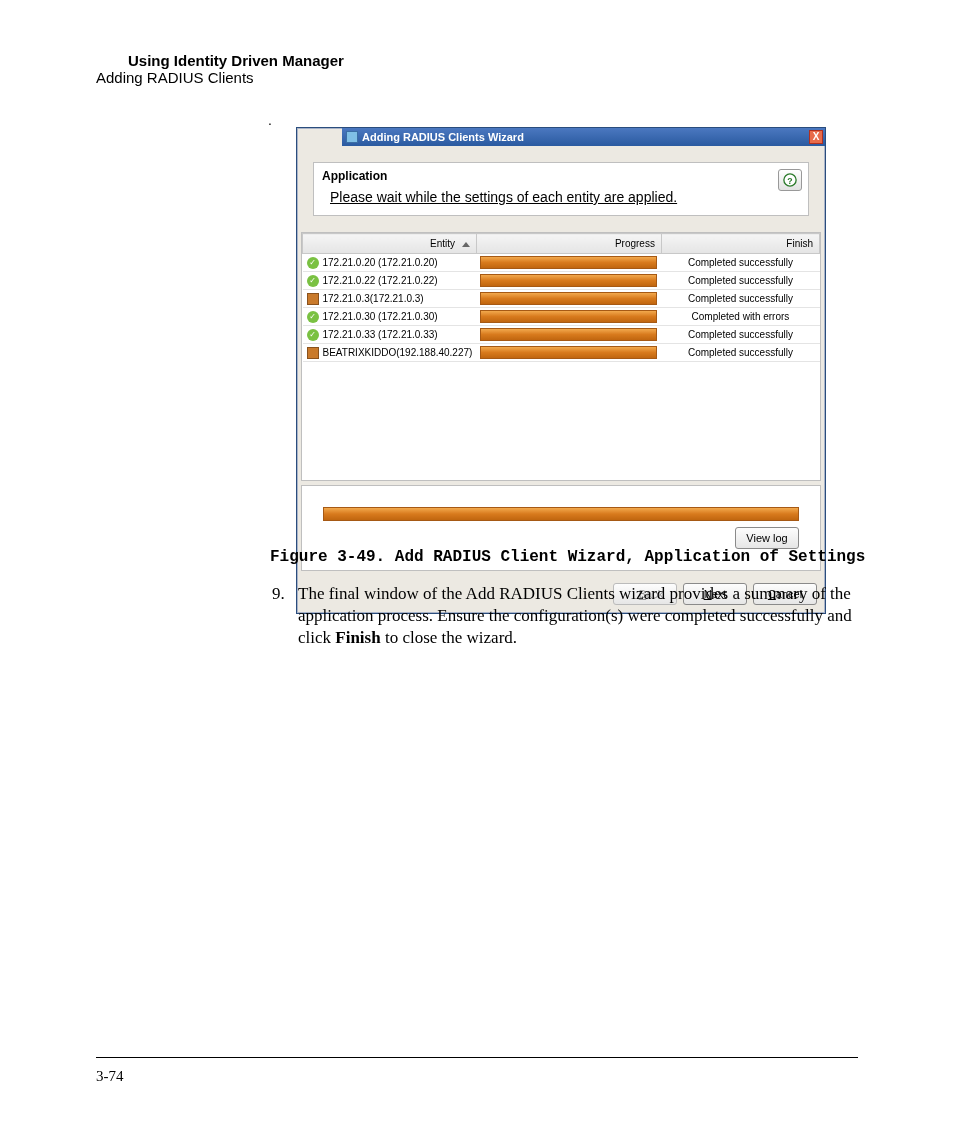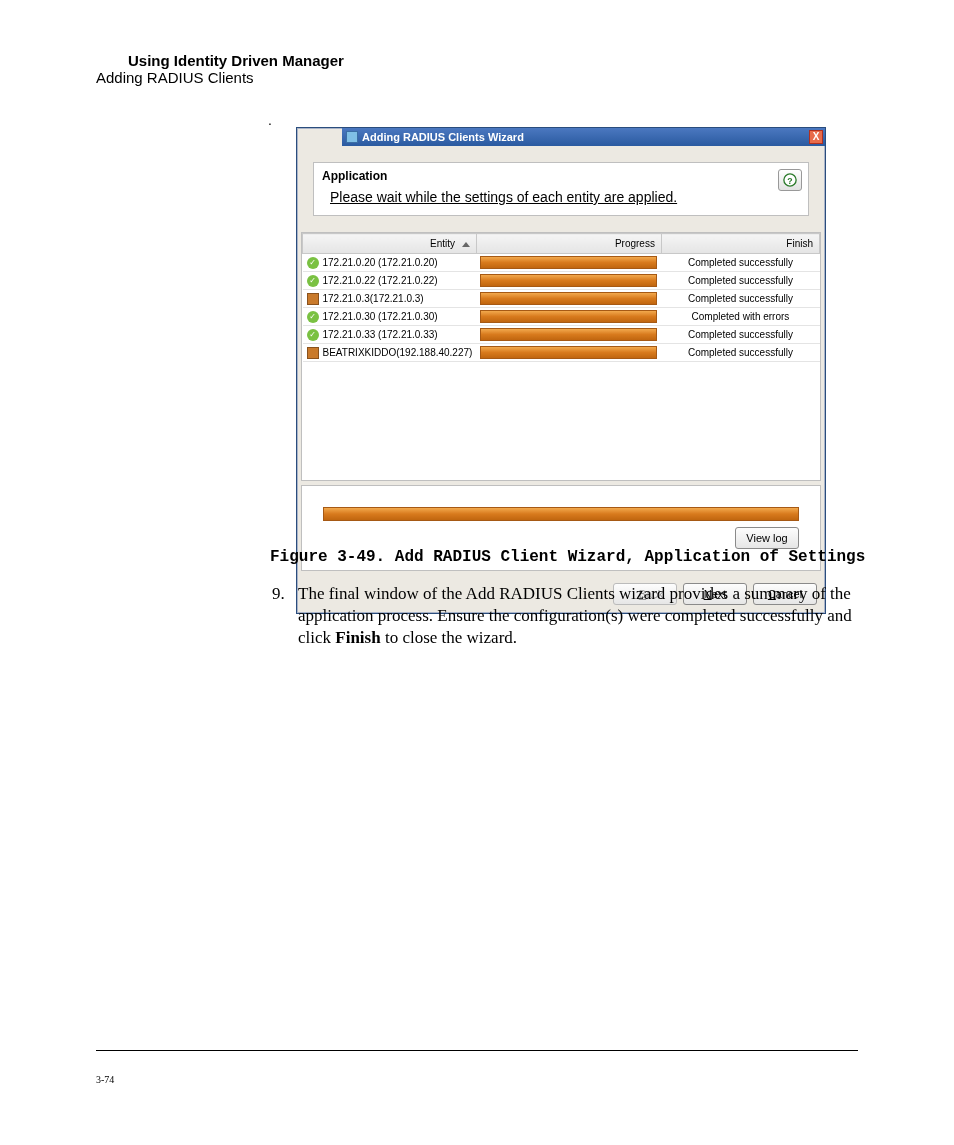--- a/index.html
+++ b/index.html
@@ -216,23 +216,23 @@
     display: flex;
     gap: 10px;
   }
   .body-text .num { min-width: 16px; }
   .page-footer {
     position: absolute;
     bottom: 60px;
     left: 96px;
     right: 96px;
     border-top: 1px solid #000;
-    padding-top: 23px;
+    padding-top: 10px;
     font-family: "Times New Roman", Times, serif;
-    font-size: 10px;
+    font-size: 15px;
   }
 </style>
 </head>
 <body>
 
 <div class="page-header">
   <div class="header-title">Using Identity Driven Manager</div>
   <div class="header-sub">Adding RADIUS Clients</div>
 </div>
 

